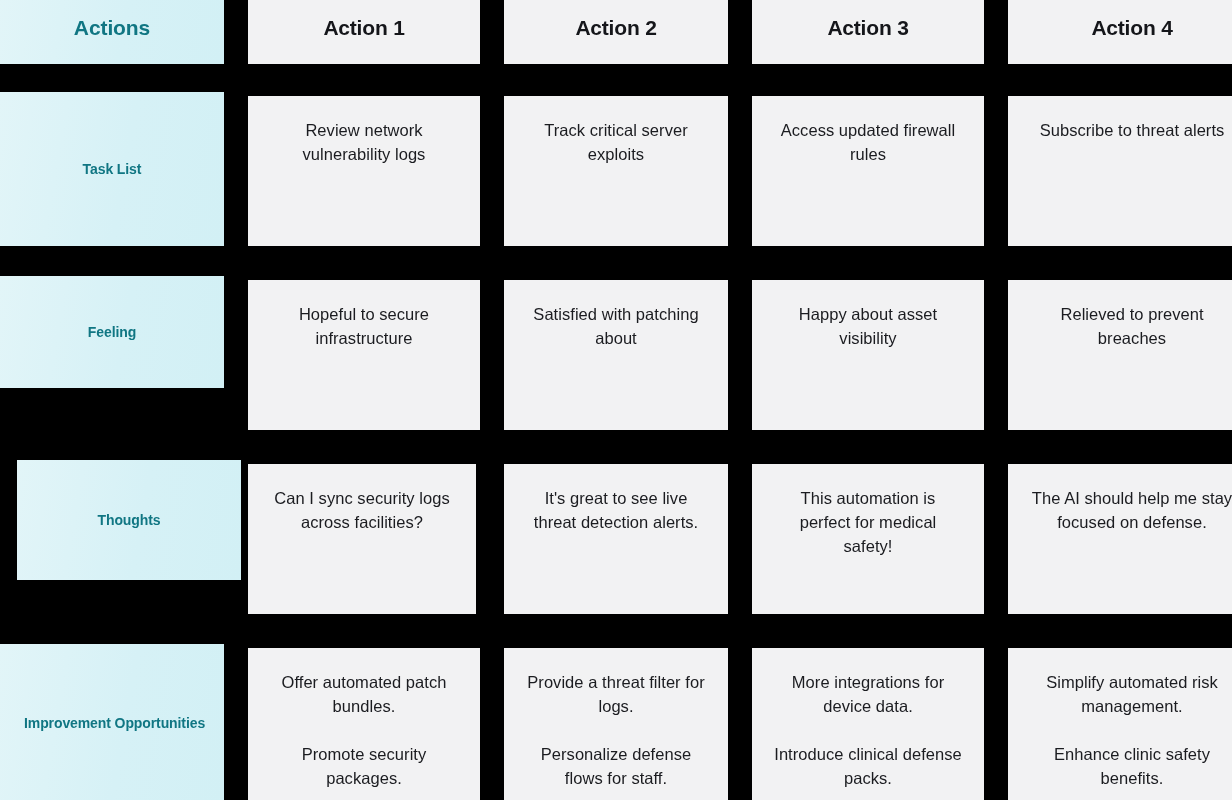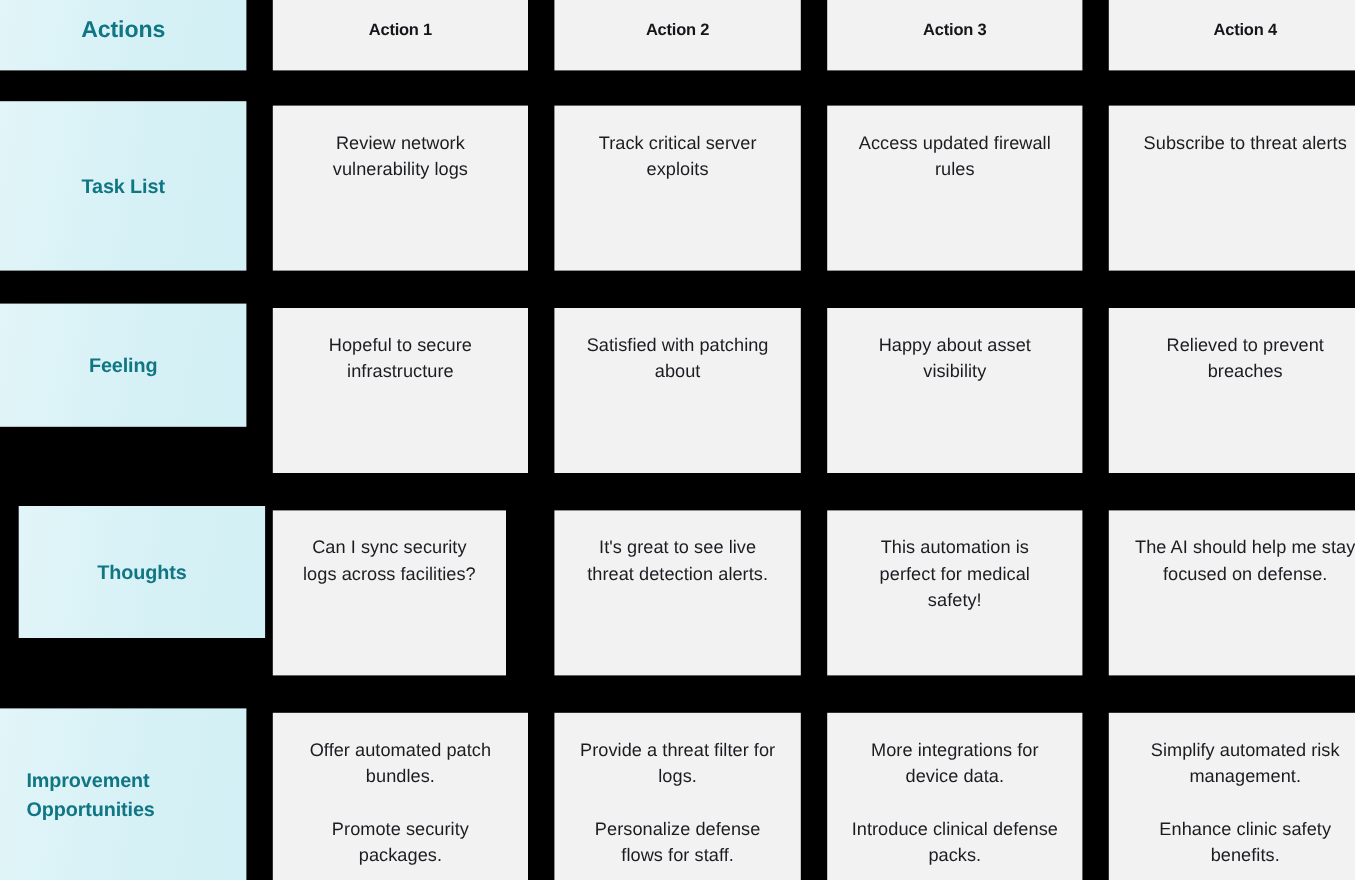--- a/index.html
+++ b/index.html
@@ -30,21 +30,21 @@
   .label-cell {
     background: linear-gradient(100deg, #e2f5f8 0%, #d6f1f6 55%, #d2f0f5 100%);
     display: flex;
     align-items: center;
     justify-content: center;
     padding: 6px 14px;
   }
   .label-cell .label-text {
     color: #107683;
     font-weight: 700;
-    font-size: 18px;
+    font-size: 14px;
     line-height: 1.5;
     text-align: center;
     letter-spacing: -0.1px;
   }
   .label-cell.header-label .label-text {
     font-size: 21px;
   }
   .label-cell.two-line .label-text {
     text-align: left;
     width: 100%;
@@ -54,21 +54,21 @@
   
   .header-cell {
     background: #f2f2f3;
     display: flex;
     align-items: center;
     justify-content: center;
   }
   .header-cell .header-text {
     color: #15161a;
     font-weight: 700;
-    font-size: 15px;
+    font-size: 21px;
     line-height: 1.3;
     text-align: left;
     letter-spacing: -0.2px;
   }
 
   
   .content-cell {
     background: #f2f2f3;
     padding: 22px 22px 18px 22px;
   }
@@ -147,21 +147,21 @@
   </div>
 
   <div class="cell content-cell" style="left:1008px; top:280px; width:248px; height:150px;">
     <div class="content-text">Relieved to prevent breaches</div>
   </div>
 
   <div class="cell label-cell" style="left:17px; top:460px; width:224px; height:120px;">
     <span class="label-text">Thoughts</span>
   </div>
 
-  <div class="cell content-cell" style="left:248px; top:464px; width:212px; height:150px;">
+  <div class="cell content-cell" style="left:248px; top:464px; width:228px; height:150px;">
     <div class="content-text">Can I sync security logs across facilities?</div>
   </div>
 
   <div class="cell content-cell" style="left:504px; top:464px; width:224px; height:150px;">
     <div class="content-text">It's great to see live threat detection alerts.</div>
   </div>
 
   <div class="cell content-cell" style="left:752px; top:464px; width:232px; height:150px;">
     <div class="content-text">This automation is perfect for medical safety!</div>
   </div>

